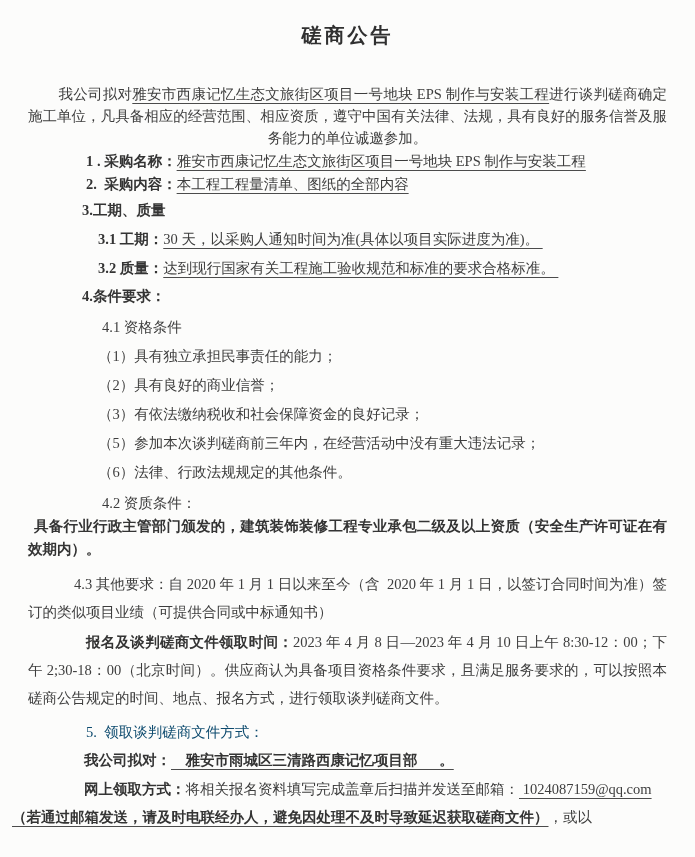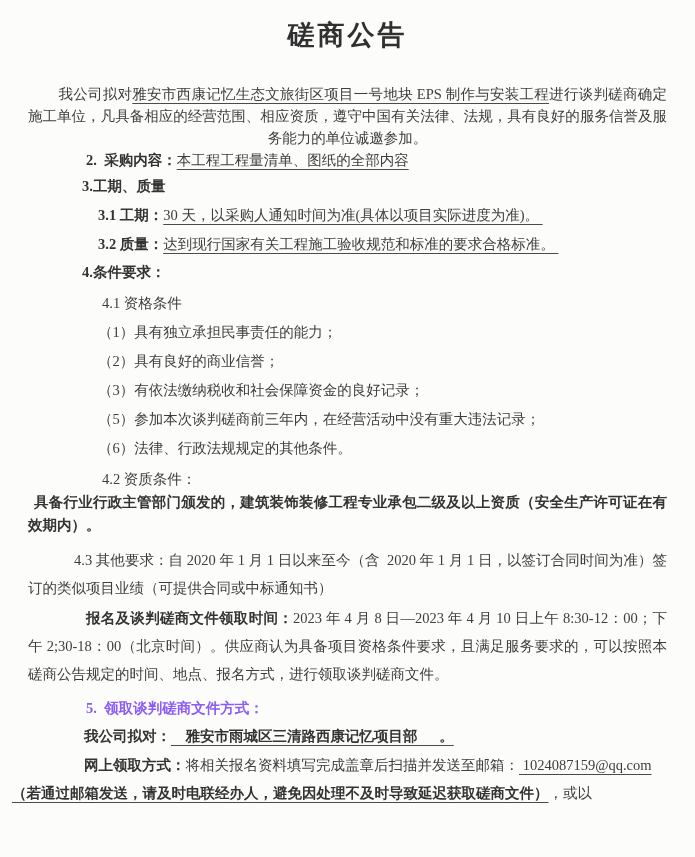--- a/index.html
+++ b/index.html
@@ -9,49 +9,50 @@
     font-family:"Liberation Serif","DejaVu Serif",serif;
     color:#3d3d3d;
     font-size:14.5px;
   }
   .page{padding:0 28px;box-sizing:border-box;width:695px;height:857px;}
   p{margin:0;white-space:pre-wrap;}
   .u{text-decoration:underline;text-underline-offset:4px;text-decoration-thickness:1px;text-decoration-color:#4b4b4b;}
   .b{font-weight:bold;color:#343434;}
   .title{
     text-align:center;font-weight:bold;color:#303030;
-    font-size:27px;letter-spacing:3px;line-height:34px;margin-top:18px;
+    font-size:20px;letter-spacing:3px;line-height:34px;margin-top:18px;
   }
   .intro{margin-top:31px;line-height:22px;text-align:justify;text-align-last:center;text-indent:2.1em;}
   .item1{margin:1px 0 0 58px;line-height:23px;}
   .item2{margin:0 0 0 58px;line-height:23px;}
   .h3{margin:3px 0 0 54px;line-height:22px;font-weight:bold;color:#343434;}
   .s31{margin:7px 0 0 70px;line-height:22px;font-family:Liberation Serif, serif;}
   .s32{margin:7px 0 0 70px;line-height:22px;}
   .h4{margin:6px 0 0 54px;line-height:22px;font-weight:bold;color:#343434;}
   .s41{margin:10px 0 0 74px;line-height:21px;}
   .qual{margin:8px 0 0 70px;line-height:21px;}
   .s42{margin:10px 0 0 74px;line-height:21px;}
   .bp{margin-top:1px;line-height:23px;font-weight:bold;color:#343434;text-indent:6px;text-align:justify;}
   .p43{margin-top:9px;line-height:28px;text-indent:46px;text-align:justify;}
   .preg{margin-top:2px;line-height:28px;text-indent:58px;text-align:justify;}
-  .h5{margin:9px 0 0 58px;line-height:22px;font-weight:bold;color:#8b5cf6;}
+  .h5{margin:9px 0 0 58px;line-height:22px;font-weight:normal;color:#0c4a6e;}
   .onsite{margin:6px 0 0 56px;line-height:22px;}
   .online{margin:7px 0 0 56px;line-height:22px;}
   .note{margin:6px 0 0 -16px;line-height:22px;}
 </style>
 </head>
 <body>
 
 <div class="page">
 
   <h1 class="title">磋商公告</h1>
 
   <p class="intro"><span>我公司拟对</span><span class="u">雅安市西康记忆生态文旅街区项目一号地块 EPS 制作与安装工程</span><span>进行谈判磋商确定施工单位，凡具备相应的经营范围、相应资质，遵守中国有关法律、法规，具有良好的服务信誉及服务能力的单位诚邀参加。</span></p>
 
+  <p class="item1"><span class="b">1 . 采购名称：</span><span class="u">雅安市西康记忆生态文旅街区项目一号地块 EPS 制作与安装工程</span></p>
 
   <p class="item2"><span class="b">2.  采购内容：</span><span class="u">本工程工程量清单、图纸的全部内容</span></p>
 
   <p class="h3">3.工期、质量</p>
 
   <p class="s31"><span class="b">3.1 工期：</span><span class="u">30 天，以采购人通知时间为准(具体以项目实际进度为准)。 </span></p>
 
   <p class="s32"><span class="b">3.2 质量：</span><span class="u">达到现行国家有关工程施工验收规范和标准的要求合格标准。 </span></p>
 
   <p class="h4">4.条件要求：</p>

